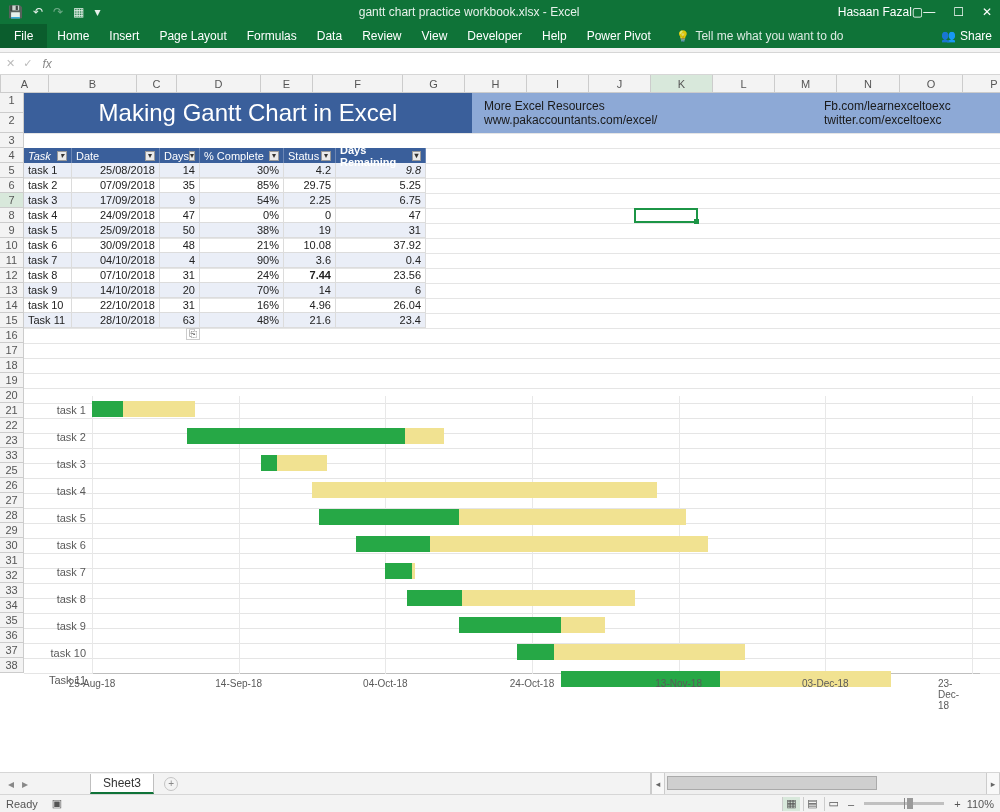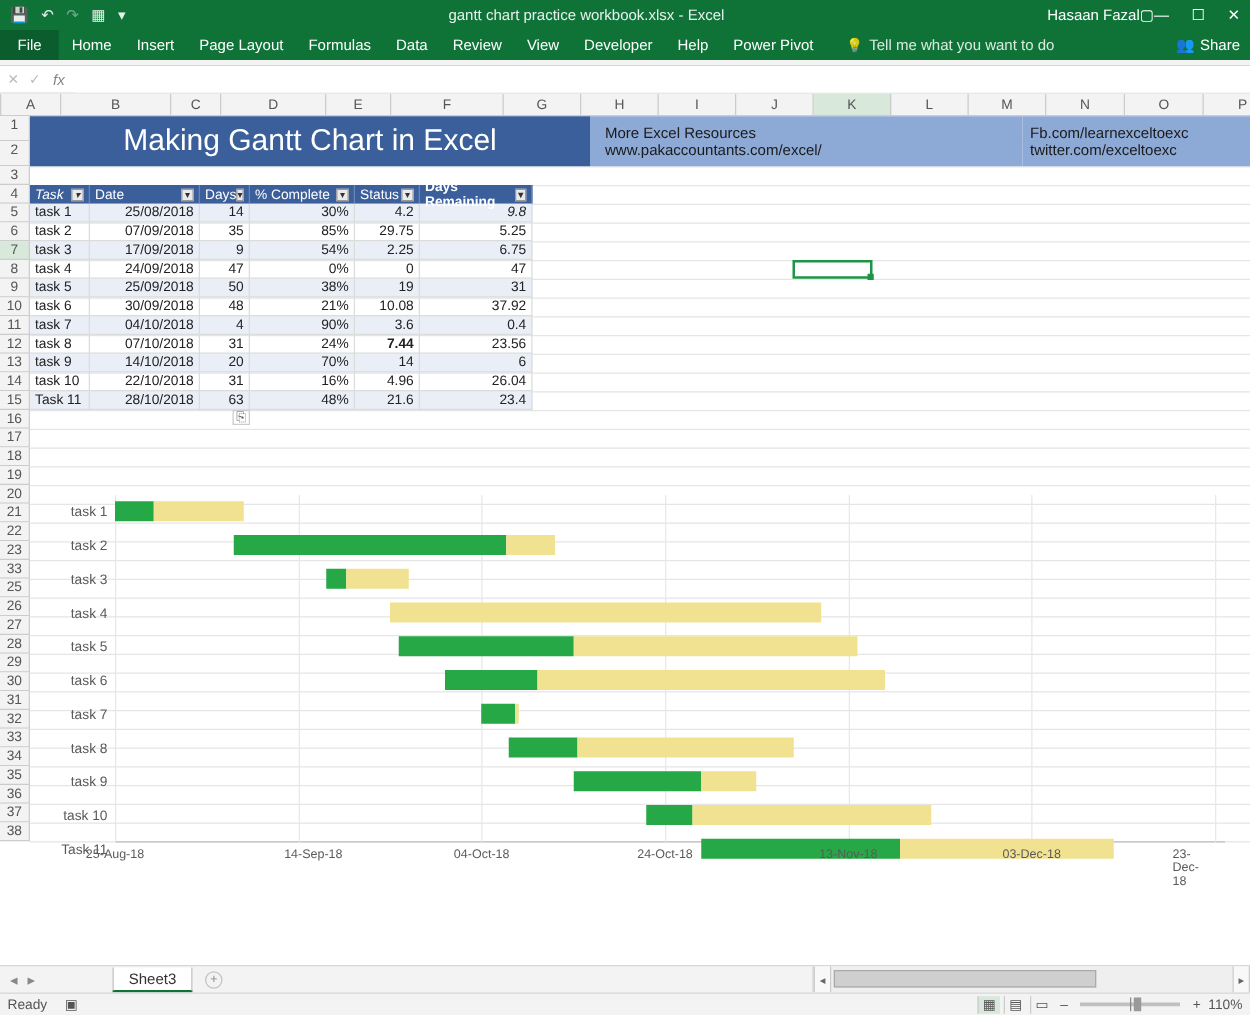--- a/index.html
+++ b/index.html
@@ -444,21 +444,21 @@
             <div class="done" style="width: 36.3733px;"></div>
             <div class="remain" style="width: 190.96px;"></div>
           </div>
           <div class="bar" style="top: 275px; left: 469.333px;">
             <div class="done" style="width: 158.4px;"></div>
             <div class="remain" style="width: 171.6px;"></div>
           </div>
         </div>
       <div class="x-labels" id="xlabels">
           <span style="left: 0px;">25-Aug-18</span>
-          <span style="left: 146.667px; margin-left: 12px;">14-Sep-18</span>
+          <span style="left: 146.667px;">14-Sep-18</span>
           <span style="left: 293.333px;">04-Oct-18</span>
           <span style="left: 440px;">24-Oct-18</span>
           <span style="left: 586.667px;">13-Nov-18</span>
           <span style="left: 733.333px;">03-Dec-18</span>
           <span style="left: 860px;">23-Dec-18</span>
         </div>
     </div>
   </div>
 </div>
 

